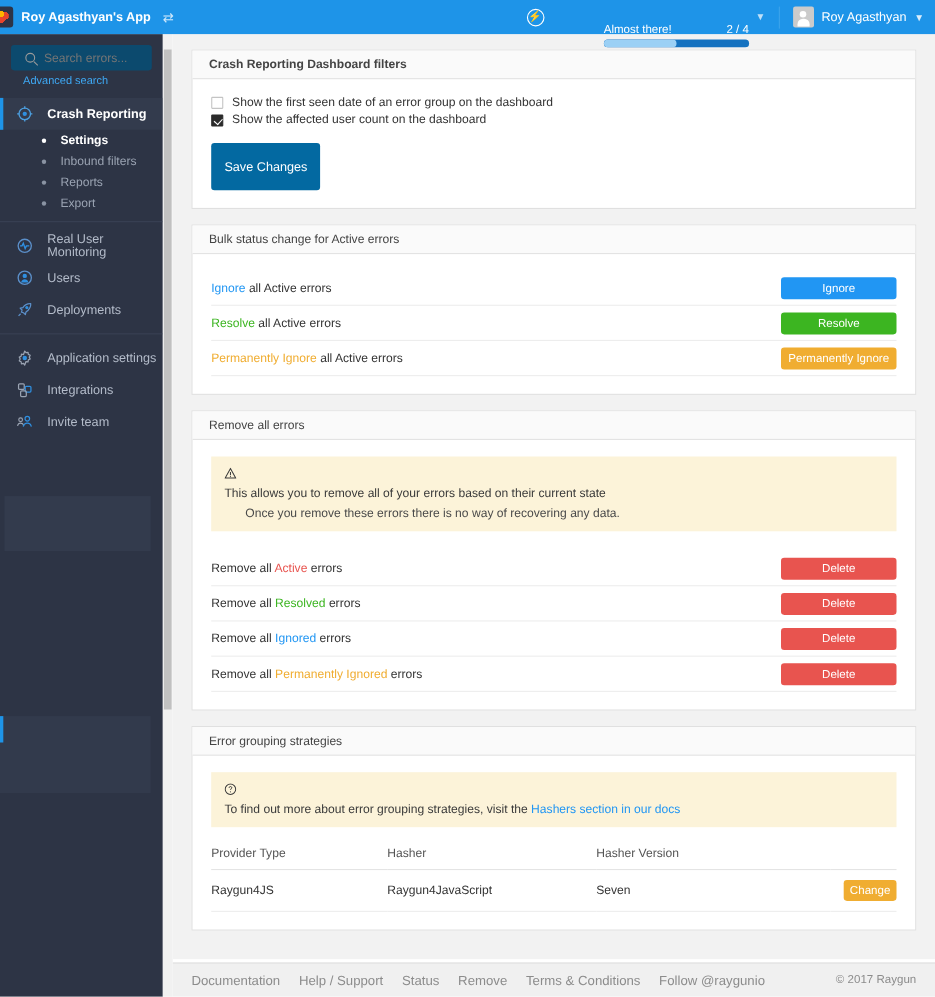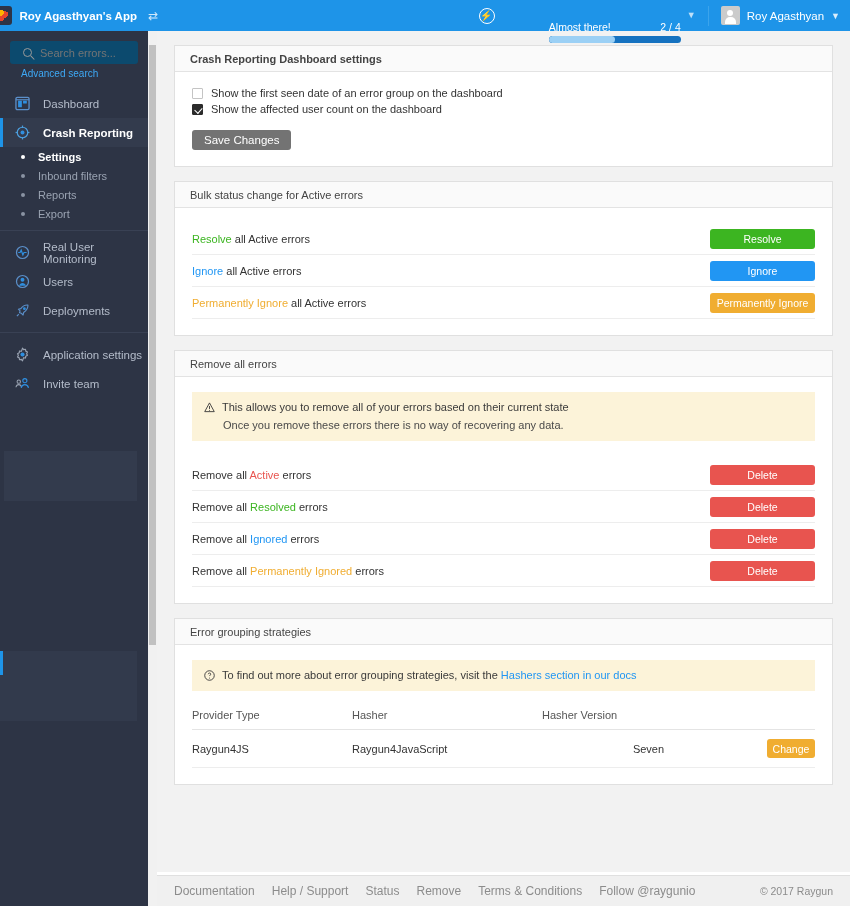--- a/index.html
+++ b/index.html
@@ -147,21 +147,21 @@
     content: ""; position: absolute; left: 0; top: 0;
     width: 3px; height: 29px; background: #1e94e8;
   }
   .sb-ico {
     width: 17px; height: 17px; flex: none;
     display: flex; align-items: center; justify-content: center;
   }
   .sb-ico svg { display: block; }
   .sb-sub {
     display: flex; align-items: center;
-    height: 19px; padding-left: 21px; gap: 13px;
+    height: 19px; padding-left: 38px; gap: 13px;
     font-size: 11px; color: #9aa3b2; cursor: pointer;
   }
   .sb-sub.active { color: #ffffff; font-weight: bold; }
   .sb-dot {
     width: 4px; height: 4px; border-radius: 50%;
     background: #8a93a3; flex: none;
   }
   .sb-sub.active .sb-dot { background: #ffffff; }
   .sb-group-sep {
     height: 1px; background: #394154; margin: 7px 0;
@@ -241,21 +241,21 @@
     transform: rotate(42deg);
   }
   .cb-label { font-size: 11px; color: #333; }
   .btn {
     border: none; border-radius: 3px; color: #fff;
     font-family: "Liberation Sans", sans-serif;
     font-size: 11px; cursor: pointer;
     display: inline-flex; align-items: center; justify-content: center;
   }
   #save-changes {
-    background: #737373; height: 20px; padding: 0 12px;
+    background: #0369a1; height: 43px; padding: 0 12px;
     margin-top: 11px; font-size: 11.5px;
   }
 
   
   .blk-row {
     display: flex; align-items: center; justify-content: space-between;
     height: 32px; border-bottom: 1px solid #ededed;
   }
   .blk-row:last-child { }
   .blk-text { font-size: 11px; color: #333; }
@@ -268,21 +268,21 @@
   .bg-blue   { background: #2196f3; }
   .bg-orange { background: #f0ad31; }
   .bg-red    { background: #e8544f; }
 
   
   .alert {
     background: #fcf3d9; padding: 9px 12px 10px 12px;
     margin-bottom: 18px;
     font-size: 11px; color: #3a3a3a;
   }
-  .alert-line1 { display: flex; align-items: flex-start; gap: 7px; }
+  .alert-line1 { display: flex; align-items: flex-start; gap: 7px; flex-direction: column; }
   .alert-line2 { margin-top: 6px; padding-left: 19px; color: #4a4a4a; }
   .warn-ico {
     width: 11px; height: 11px; flex: none; margin-top: 1px;
   }
   .alert-link { color: #2196f3; text-decoration: none; }
 
   
   .del-row {
     display: flex; align-items: center; justify-content: space-between;
     height: 32px; border-bottom: 1px solid #ededed;
@@ -297,21 +297,21 @@
     padding: 0 0 8px 0;
     border-bottom: 1px solid #e4e4e4;
   }
   .tbl td {
     font-size: 11px; color: #333;
     padding: 9px 0 9px 0;
     border-bottom: 1px solid #ededed;
   }
   .col-1 { width: 160px; }
   .col-2 { width: 190px; }
-  .col-3 { width: auto; text-align: center; }
+  .col-3 { width: auto; }
   .col-4 { width: 60px; text-align: right; }
   #change-btn {
     background: #f0ad31; width: 48px; height: 19px; font-size: 10.5px;
   }
 
   
   #footer {
     position: absolute; left: 157px; top: 875px;
     width: 693px; height: 31px;
     background: #f0f0f0; border-top: 1px solid #e0e0e0;
@@ -357,31 +357,20 @@
   <div class="sb-search-wrap">
     <div class="sb-search">
       <span class="sb-search-icon"></span>
       <input class="sb-search-input" type="text" placeholder="Search errors..." style="">
     </div>
     <a class="sb-adv" href="#">Advanced search</a>
   </div>
 
   <div class="sb-nav">
 
-    <div class="sb-item">
-      <span class="sb-ico">
-        <svg width="15" height="15" viewBox="0 0 16 16">
-          <rect x="1" y="1.5" width="14" height="13" rx="1.5" fill="none" stroke="#5b8fc9" stroke-width="1.4"></rect>
-          <rect x="3.3" y="5" width="4" height="7" fill="#2f8fe0"></rect>
-          <rect x="8.6" y="5" width="4" height="3" fill="#2f8fe0"></rect>
-          <line x1="1" y1="4" x2="15" y2="4" stroke="#5b8fc9" stroke-width="1.2"></line>
-        </svg>
-      </span>
-      <span>Dashboard</span>
-    </div>
 
     <div class="sb-item active">
       <span class="sb-ico">
         <svg width="15" height="15" viewBox="0 0 16 16">
           <circle cx="8" cy="8" r="5.6" fill="none" stroke="#4c9ede" stroke-width="1.3"></circle>
           <circle cx="8" cy="8" r="2.1" fill="#2f8fe0"></circle>
           <line x1="8" y1="0.6" x2="8" y2="3" stroke="#4c9ede" stroke-width="1.3"></line>
           <line x1="8" y1="13" x2="8" y2="15.4" stroke="#4c9ede" stroke-width="1.3"></line>
           <line x1="0.6" y1="8" x2="3" y2="8" stroke="#4c9ede" stroke-width="1.3"></line>
           <line x1="13" y1="8" x2="15.4" y2="8" stroke="#4c9ede" stroke-width="1.3"></line>
@@ -446,20 +435,30 @@
     <div class="sb-item">
       <span class="sb-ico">
         <svg width="15" height="15" viewBox="0 0 16 16">
           <path d="M8 1.2l1.2 1.6 2-0.4 0.3 2 1.8 0.9-0.9 1.8 0.9 1.8-1.8 0.9-0.3 2-2-0.4L8 14.8 6.8 13.2l-2 0.4-0.3-2-1.8-0.9 0.9-1.8-0.9-1.8 1.8-0.9 0.3-2 2 0.4z" fill="none" stroke="#9aa3b2" stroke-width="1.2" stroke-linejoin="round"></path>
           <circle cx="8" cy="8" r="2.2" fill="#2f8fe0"></circle>
         </svg>
       </span>
       <span>Application settings</span>
     </div>
 
+    <div class="sb-item">
+      <span class="sb-ico">
+        <svg width="15" height="15" viewBox="0 0 16 16">
+          <rect x="2" y="2" width="5.5" height="5.5" rx="1" fill="none" stroke="#9aa3b2" stroke-width="1.2"></rect>
+          <rect x="8.5" y="4.5" width="5.5" height="5.5" rx="1" fill="none" stroke="#2f8fe0" stroke-width="1.2"></rect>
+          <rect x="4" y="9" width="5.5" height="5.5" rx="1" fill="none" stroke="#9aa3b2" stroke-width="1.2"></rect>
+        </svg>
+      </span>
+      <span>Integrations</span>
+    </div>
 
     <div class="sb-item">
       <span class="sb-ico">
         <svg width="15" height="15" viewBox="0 0 16 16">
           <circle cx="4" cy="6" r="1.8" fill="none" stroke="#9aa3b2" stroke-width="1.1"></circle>
           <path d="M1 12c0.4-2 1.6-2.8 3-2.8s2.6 0.8 3 2.8" fill="none" stroke="#9aa3b2" stroke-width="1.1"></path>
           <circle cx="10.5" cy="5" r="2.2" fill="none" stroke="#2f8fe0" stroke-width="1.2"></circle>
           <path d="M6.6 12.6c0.5-2.4 2-3.4 3.9-3.4s3.4 1 3.9 3.4" fill="none" stroke="#2f8fe0" stroke-width="1.2"></path>
         </svg>
       </span>
@@ -475,54 +474,54 @@
 <div id="scrollbar">
   <div id="scroll-thumb"></div>
 </div>
 
 <div id="main">
 
 
   <div id="content">
 
     <div class="card">
-      <div class="card-head bold">Crash Reporting Dashboard settings</div>
+      <div class="card-head bold">Crash Reporting Dashboard filters</div>
       <div class="card-body">
 
 
         <div class="cb-row">
           <span class="cb"></span>
           <span class="cb-label">Show the first seen date of an error group on the dashboard</span>
         </div>
 
         <div class="cb-row">
           <span class="cb checked"></span>
           <span class="cb-label">Show the affected user count on the dashboard</span>
         </div>
 
         <button class="btn" id="save-changes">Save Changes</button>
       </div>
     </div>
 
     <div class="card">
       <div class="card-head">Bulk status change for Active errors</div>
       <div class="card-body">
+
+        <div class="blk-row">
+          <span class="blk-text">
+            <span class="k-blue">Ignore</span><span> all Active errors</span>
+          </span>
+          <button class="btn blk-btn bg-blue">Ignore</button>
+        </div>
 
         <div class="blk-row">
           <span class="blk-text">
             <span class="k-green">Resolve</span><span> all Active errors</span>
           </span>
           <button class="btn blk-btn bg-green">Resolve</button>
-        </div>
-
-        <div class="blk-row">
-          <span class="blk-text">
-            <span class="k-blue">Ignore</span><span> all Active errors</span>
-          </span>
-          <button class="btn blk-btn bg-blue">Ignore</button>
         </div>
 
         <div class="blk-row">
           <span class="blk-text">
             <span class="k-orange">Permanently Ignore</span><span> all Active errors</span>
           </span>
           <button class="btn blk-btn bg-orange">Permanently Ignore</button>
         </div>
 
       </div>

